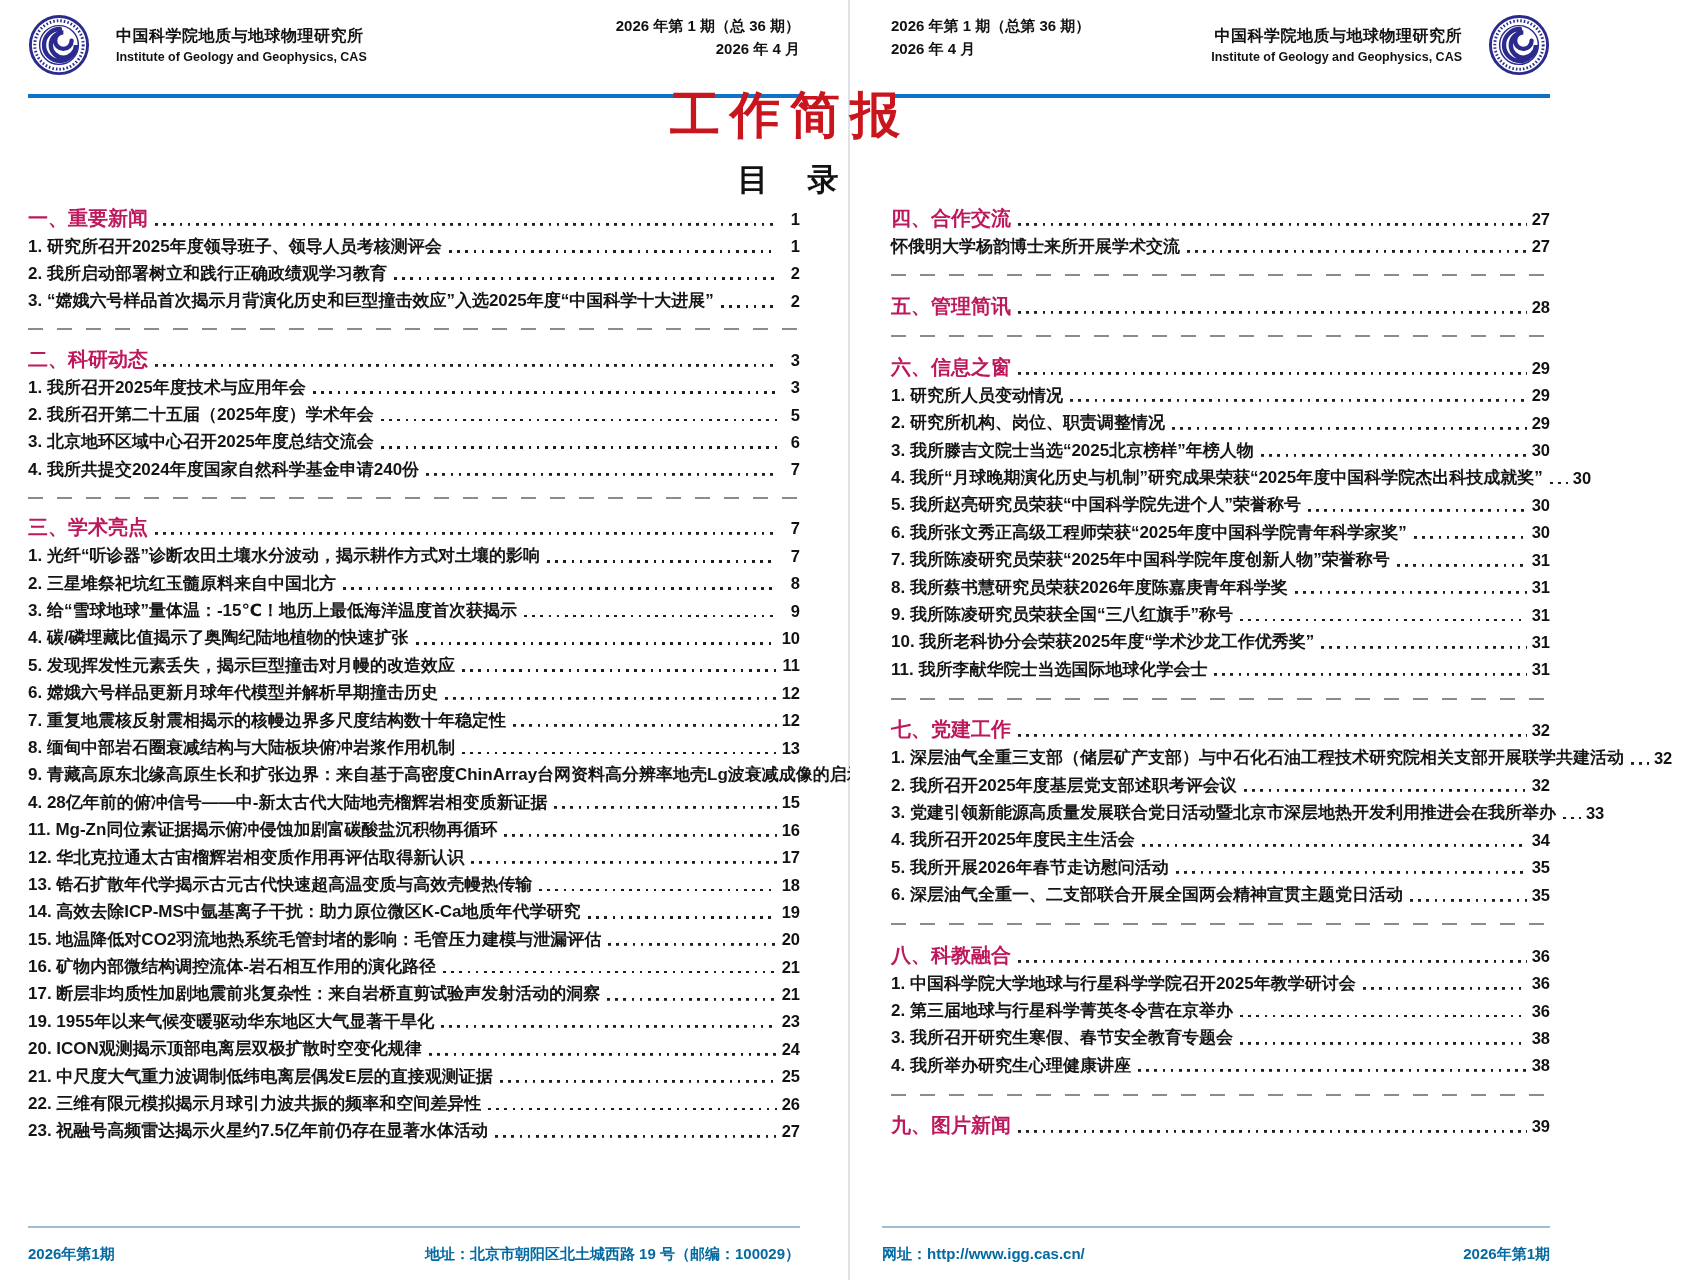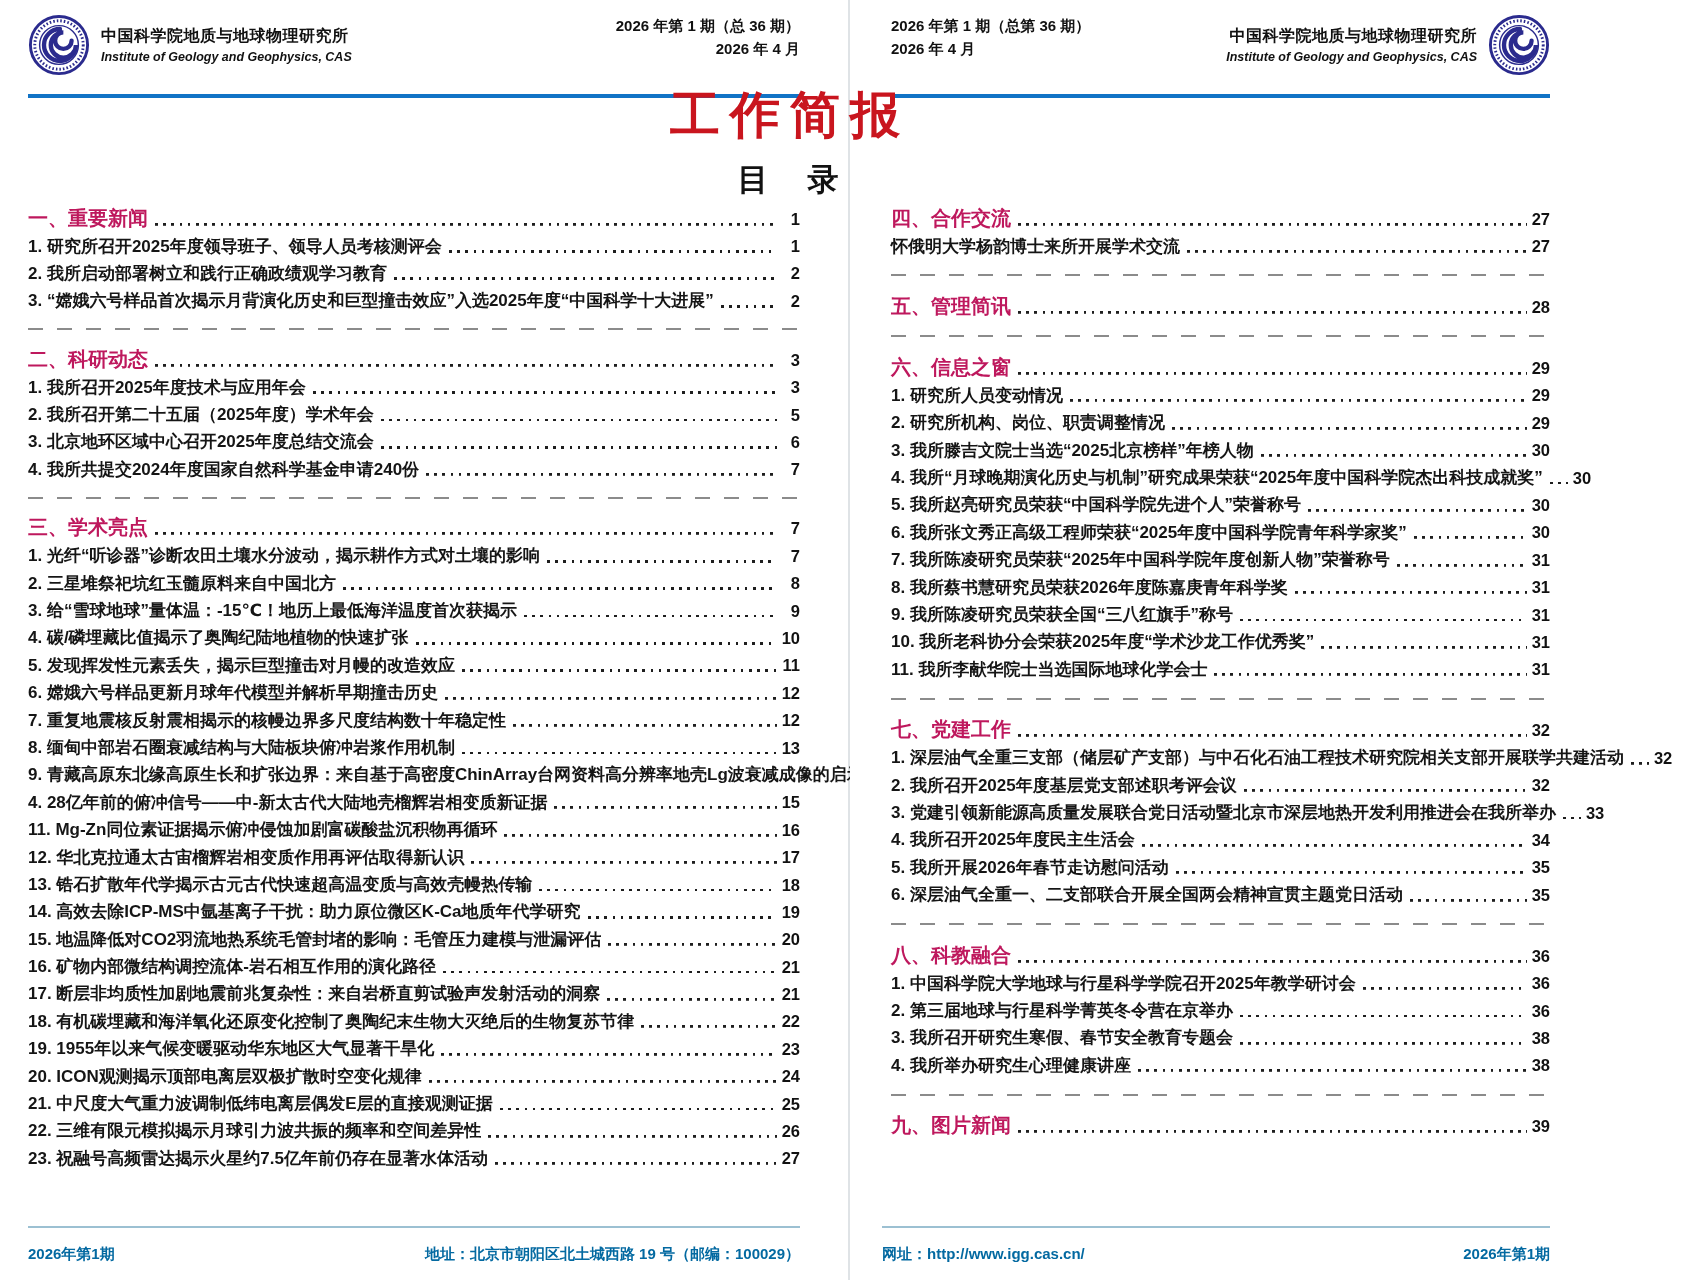--- a/index.html
+++ b/index.html
@@ -4,23 +4,23 @@
 <style>
   html,body{margin:0;padding:0;background:#ffffff;}
   body{width:1700px;height:1280px;font-family:"Liberation Sans","DejaVu Sans",sans-serif;color:#111;}
   .spread{position:relative;width:1700px;height:1280px;display:flex;background:#fff;overflow:hidden;}
   .page{position:relative;width:850px;height:1280px;box-sizing:border-box;background:#fff;}
   .page-left{padding:0 48px 0 28px;border-right:2px solid #dfe3e6;}
   .page-right{padding:0 150px 0 41px;}
 
   
   .page-header{display:flex;justify-content:space-between;align-items:flex-start;padding-top:14px;height:76px;}
-  .brand{display:flex;align-items:center;gap:11px;}
+  .brand{display:flex;align-items:center;gap:26px;}
   .org-cn{font-size:16px;font-weight:700;letter-spacing:.5px;}
-  .org-en{font-size:12.5px;font-weight:700;margin-top:3px;font-style:italic;}
+  .org-en{font-size:12.5px;font-weight:700;margin-top:3px;}
   .org.right{text-align:right;}
   .issue{font-size:15px;font-weight:700;line-height:1.55;}
   .issue.right{text-align:right;margin-left:33px;}
   .blue-rule{height:4px;background:#1173c6;margin-top:4px;}
 
   
   .title-wrap{position:absolute;top:82px;left:0;width:1700px;text-align:center;pointer-events:none;transform:translateX(-60px);}
   .doc-title{font-size:50px;font-weight:900;color:#c9151e;letter-spacing:10px;}
   .toc-title{font-size:31px;font-weight:900;color:#111;margin-top:10px;letter-spacing:4px;}
 
@@ -203,25 +203,20 @@
           <span class="label">16. 矿物内部微结构调控流体-岩石相互作用的演化路径</span>
           <span class="leader"></span>
           <span class="pagenum">21</span>
         </div>
         <div class="toc-row">
           <span class="label">17. 断层非均质性加剧地震前兆复杂性：来自岩桥直剪试验声发射活动的洞察</span>
           <span class="leader"></span>
           <span class="pagenum">21</span>
         </div>
         <div class="toc-row">
-          <span class="label">18. 有机碳埋藏和海洋氧化还原变化控制了奥陶纪末生物大灭绝后的生物复苏节律</span>
-          <span class="leader"></span>
-          <span class="pagenum">22</span>
-        </div>
-        <div class="toc-row">
           <span class="label">19. 1955年以来气候变暖驱动华东地区大气显著干旱化</span>
           <span class="leader"></span>
           <span class="pagenum">23</span>
         </div>
         <div class="toc-row">
           <span class="label">20. ICON观测揭示顶部电离层双极扩散时空变化规律</span>
           <span class="leader"></span>
           <span class="pagenum">24</span>
         </div>
         <div class="toc-row">

